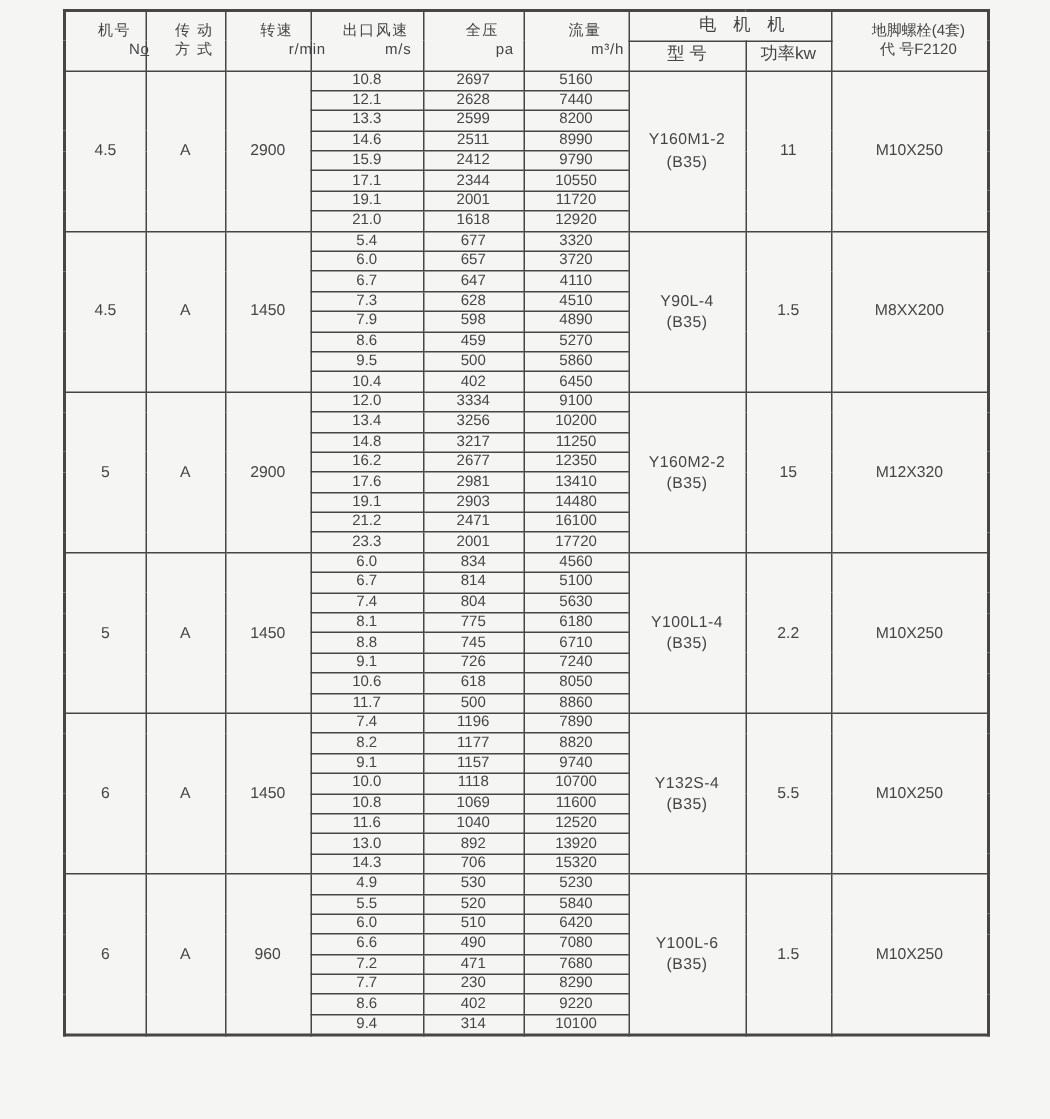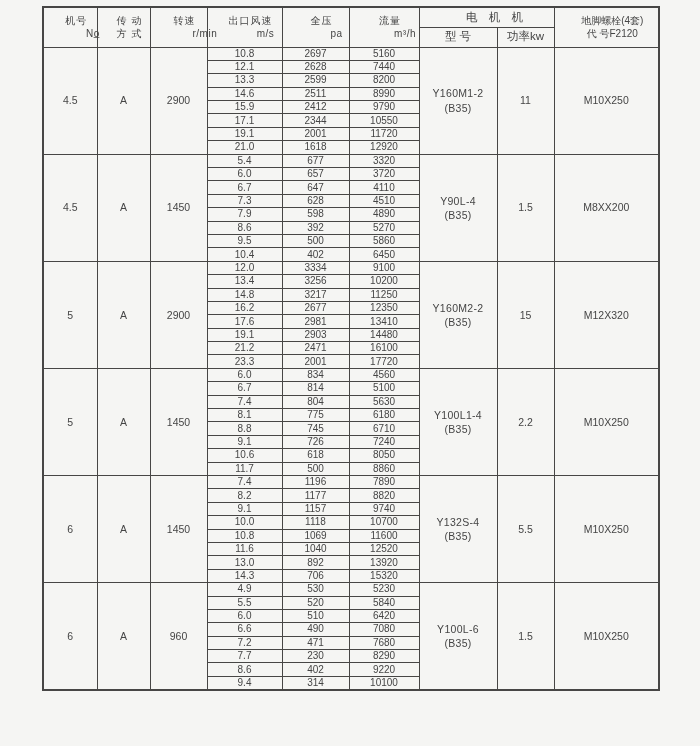--- a/index.html
+++ b/index.html
@@ -167,21 +167,21 @@
           <td>628</td>
           <td>4510</td>
         </tr>
         <tr>
           <td>7.9</td>
           <td>598</td>
           <td>4890</td>
         </tr>
         <tr>
           <td>8.6</td>
-          <td>392</td>
+          <td>459</td>
           <td>5270</td>
         </tr>
         <tr>
           <td>9.5</td>
           <td>500</td>
           <td>5860</td>
         </tr>
         <tr>
           <td>10.4</td>
           <td>402</td>

